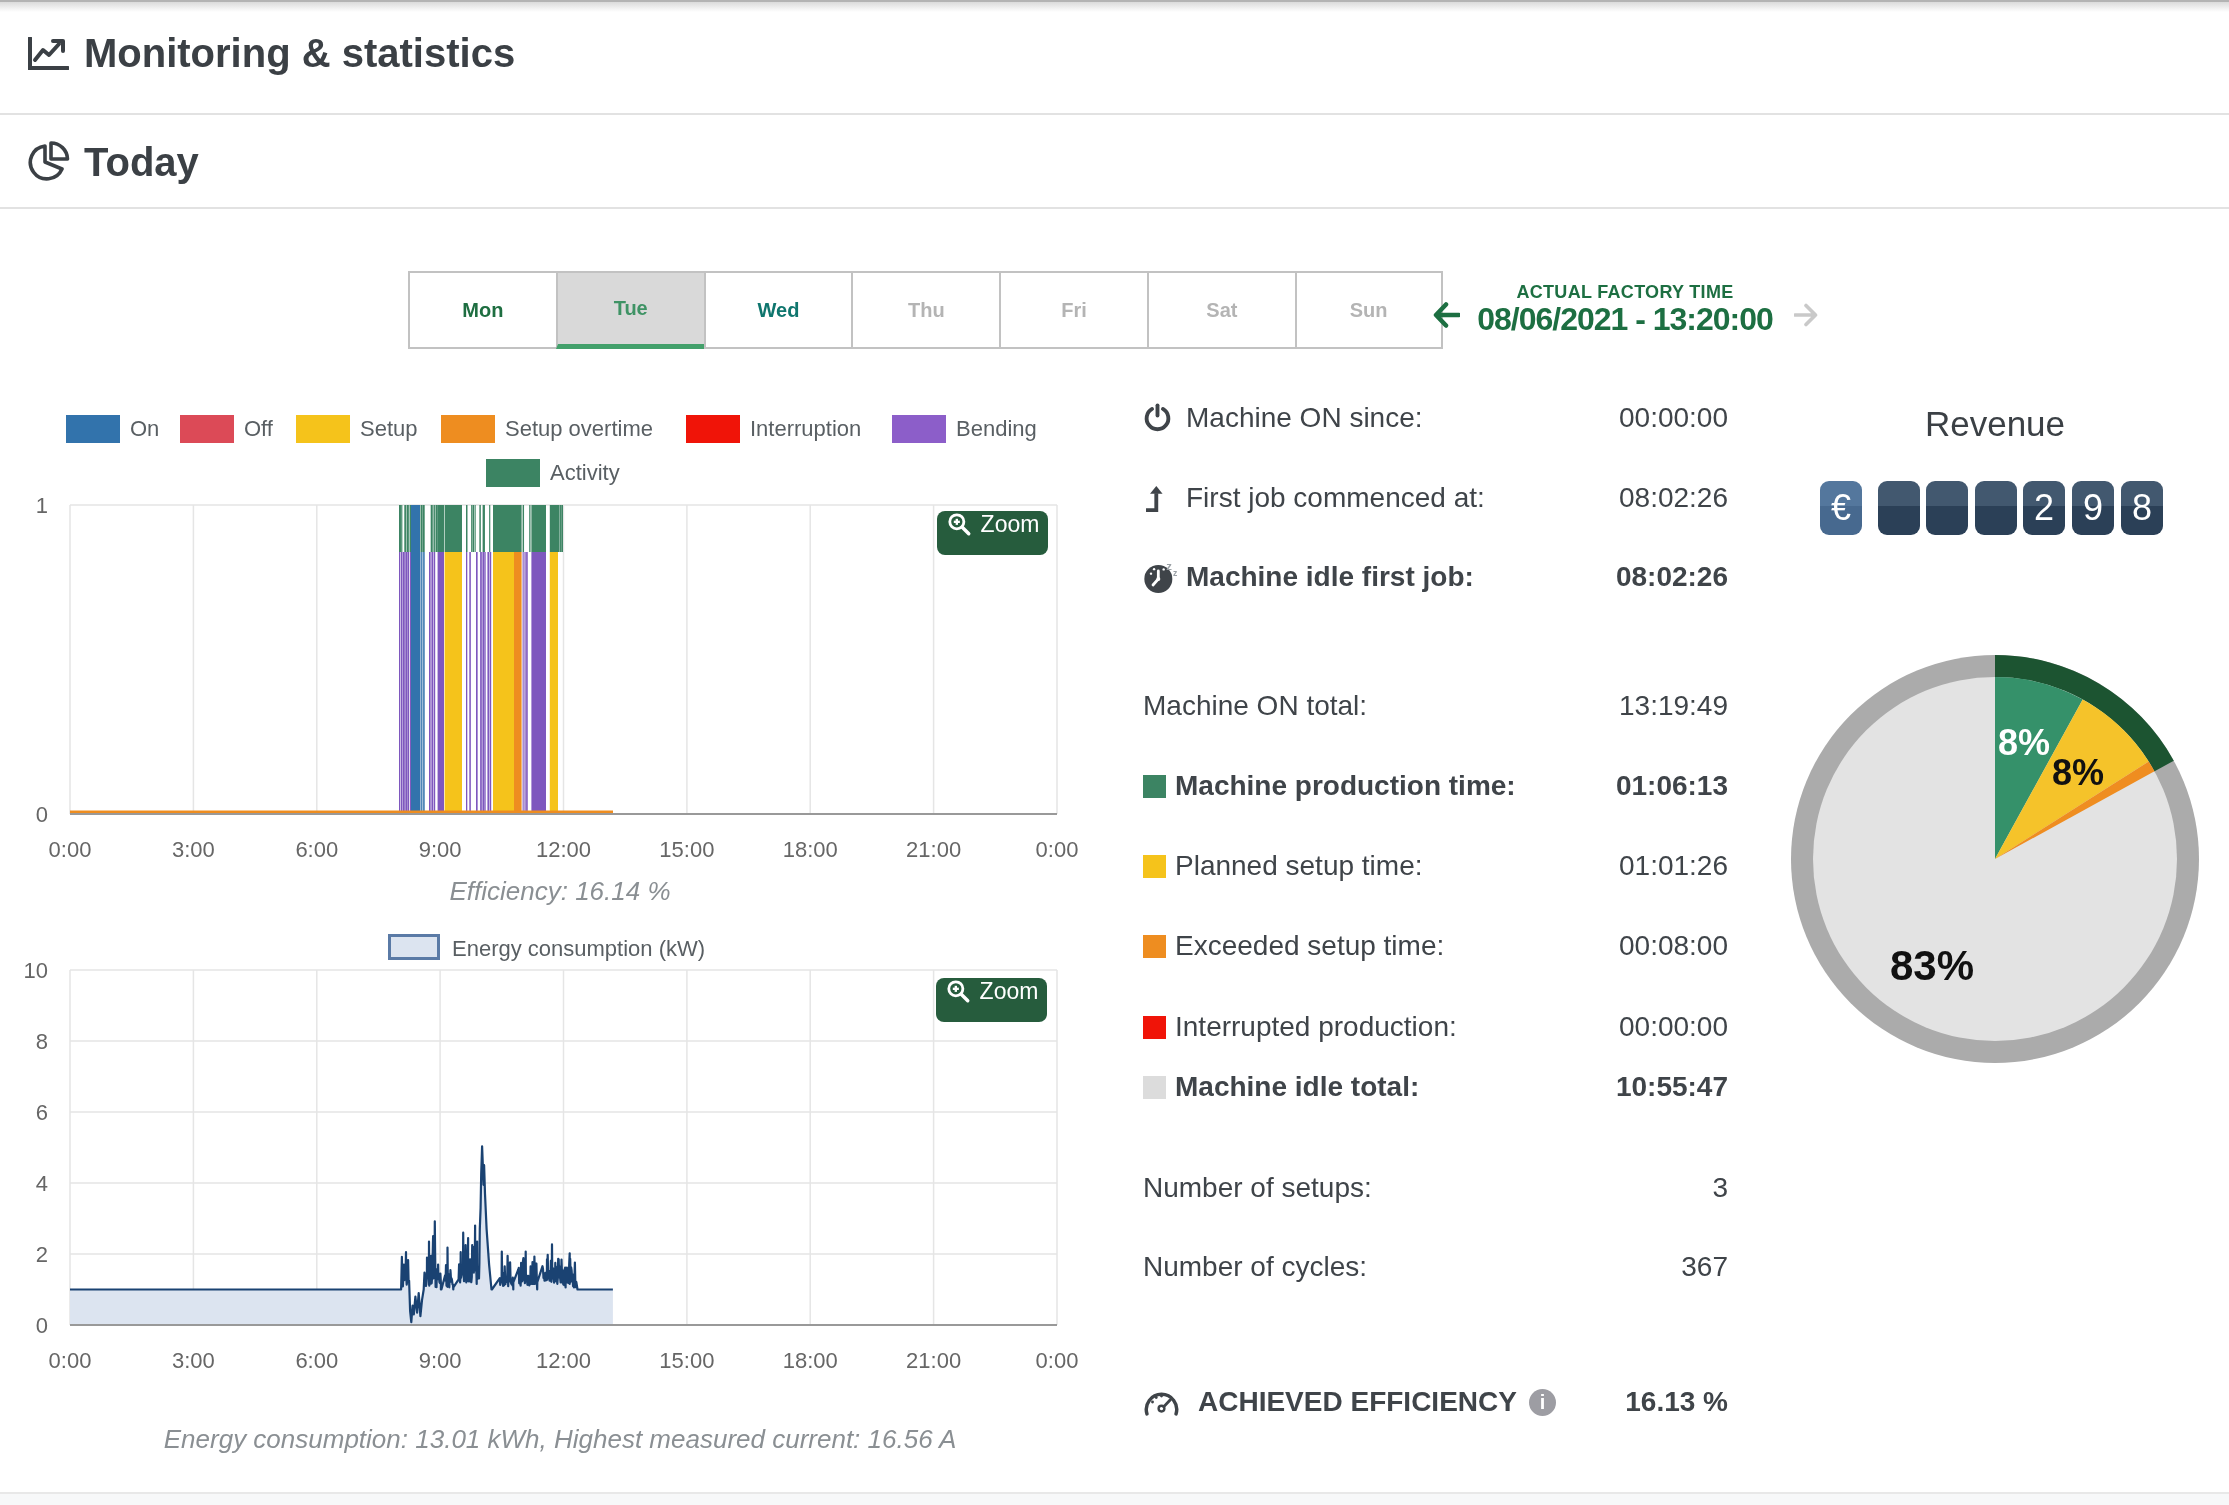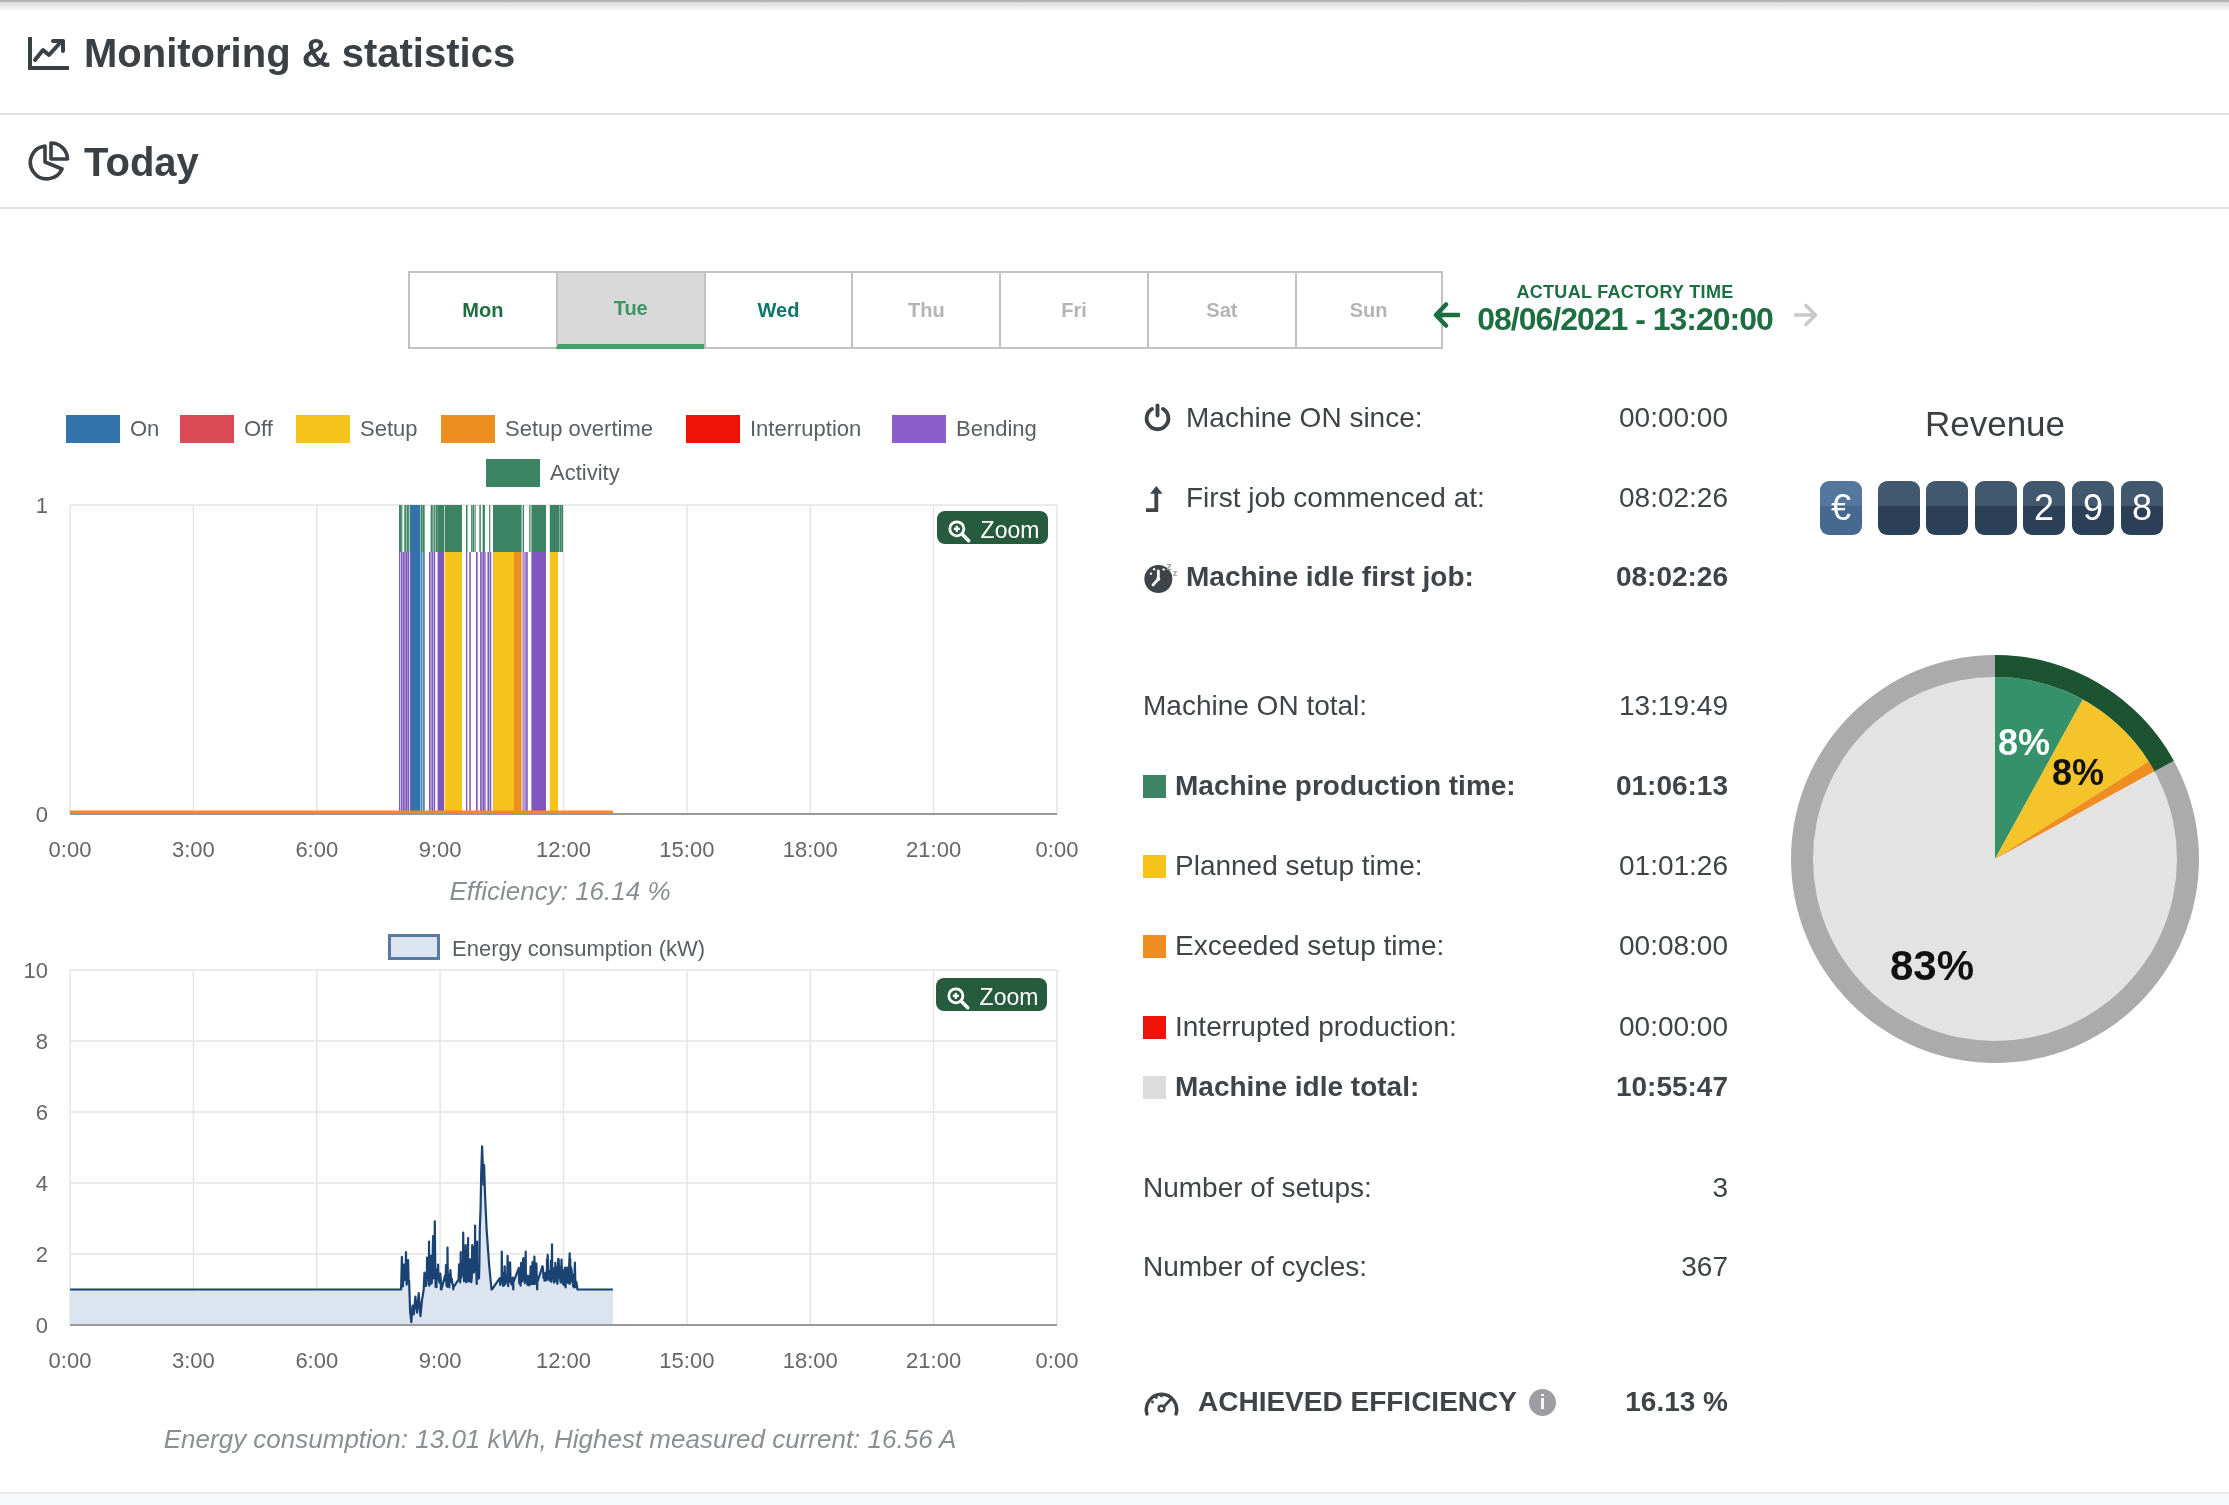--- a/index.html
+++ b/index.html
@@ -3,22 +3,22 @@
 <meta charset="utf-8">
 <style>
   html,body{margin:0;padding:0;}
   body{width:2229px;height:1505px;position:relative;overflow:hidden;background:#fff;
        font-family:"Liberation Sans", sans-serif;}
   .abs{position:absolute;}
   .hdr-title{font-weight:bold;font-size:40px;color:#3b4045;}
   .grn{color:#1d6f42;}
   .tab{width:147.8px;box-sizing:border-box;border:2px solid #c2c2c2;border-right:none;
       display:flex;align-items:center;justify-content:center;font-size:20px;font-weight:bold;}
-  .zoombtn{position:absolute;width:111px;height:33px;background:#265c3d;border-radius:8px;
-   display:flex;align-items:flex-end;justify-content:center;gap:9px;color:#fff;font-size:23px;}
+  .zoombtn{position:absolute;width:111px;height:44px;background:#265c3d;border-radius:8px;
+   display:flex;align-items:flex-start;justify-content:center;gap:9px;color:#fff;font-size:23px;}
   .legitem{position:absolute;height:28px;display:flex;align-items:center;}
   .sw{width:54px;height:27.5px;display:inline-block;margin-right:10px;}
   .lt{font-size:22px;color:#595f63;white-space:nowrap;}
   .row{position:absolute;left:1143px;width:585px;height:44px;display:flex;align-items:center;font-size:28px;color:#3f4449;}
   .row .lbl{flex:1;}
   .row .val{text-align:right;}
   .sq{width:23px;height:23px;display:inline-block;margin-right:9px;flex:none;}
   .ic{width:43px;flex:none;display:flex;align-items:center;}
   .digit{position:absolute;top:481px;width:42px;height:54px;border-radius:9px;
    background:linear-gradient(#42586f 0%,#42586f 47%,#2b4057 47%,#2b4057 100%);

